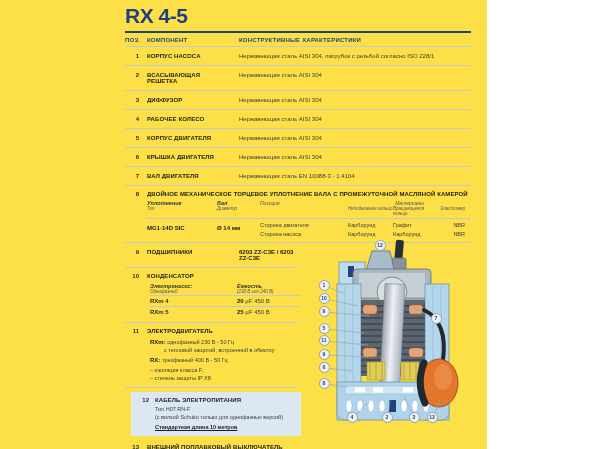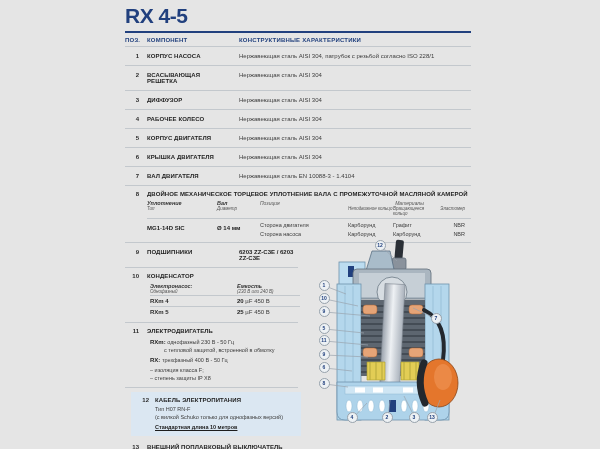--- a/index.html
+++ b/index.html
@@ -1,18 +1,18 @@
 <!DOCTYPE html>
 <html><head>
 <meta charset="utf-8">
 <style>
   * { margin:0; padding:0; box-sizing:border-box; }
   html,body { background:#fff; }
   body { font-family:"Liberation Sans", sans-serif; color:#2b2b2b; }
-  .sheet { position:relative; width:600px; height:449px; background:#e5e5e5; overflow:hidden; }
+  .sheet { position:relative; width:487px; height:449px; background:#fde047; overflow:hidden; }
 
   .doc { position:absolute; left:125px; top:4px; width:346px; }
 
   .title { font-size:21px; font-weight:bold; color:#21407e; letter-spacing:-0.5px; line-height:24px; }
   .rule  { height:2px; background:#21407e; margin-top:3px; }
 
   .hdr-row { display:grid; grid-template-columns:14px 84px 1fr; column-gap:8px;
              padding:4px 0 3px 0; border-bottom:1px solid #c3c8cd; }
   .hdr { font-size:6px; font-weight:bold; color:#21407e; letter-spacing:0.2px; }
 

